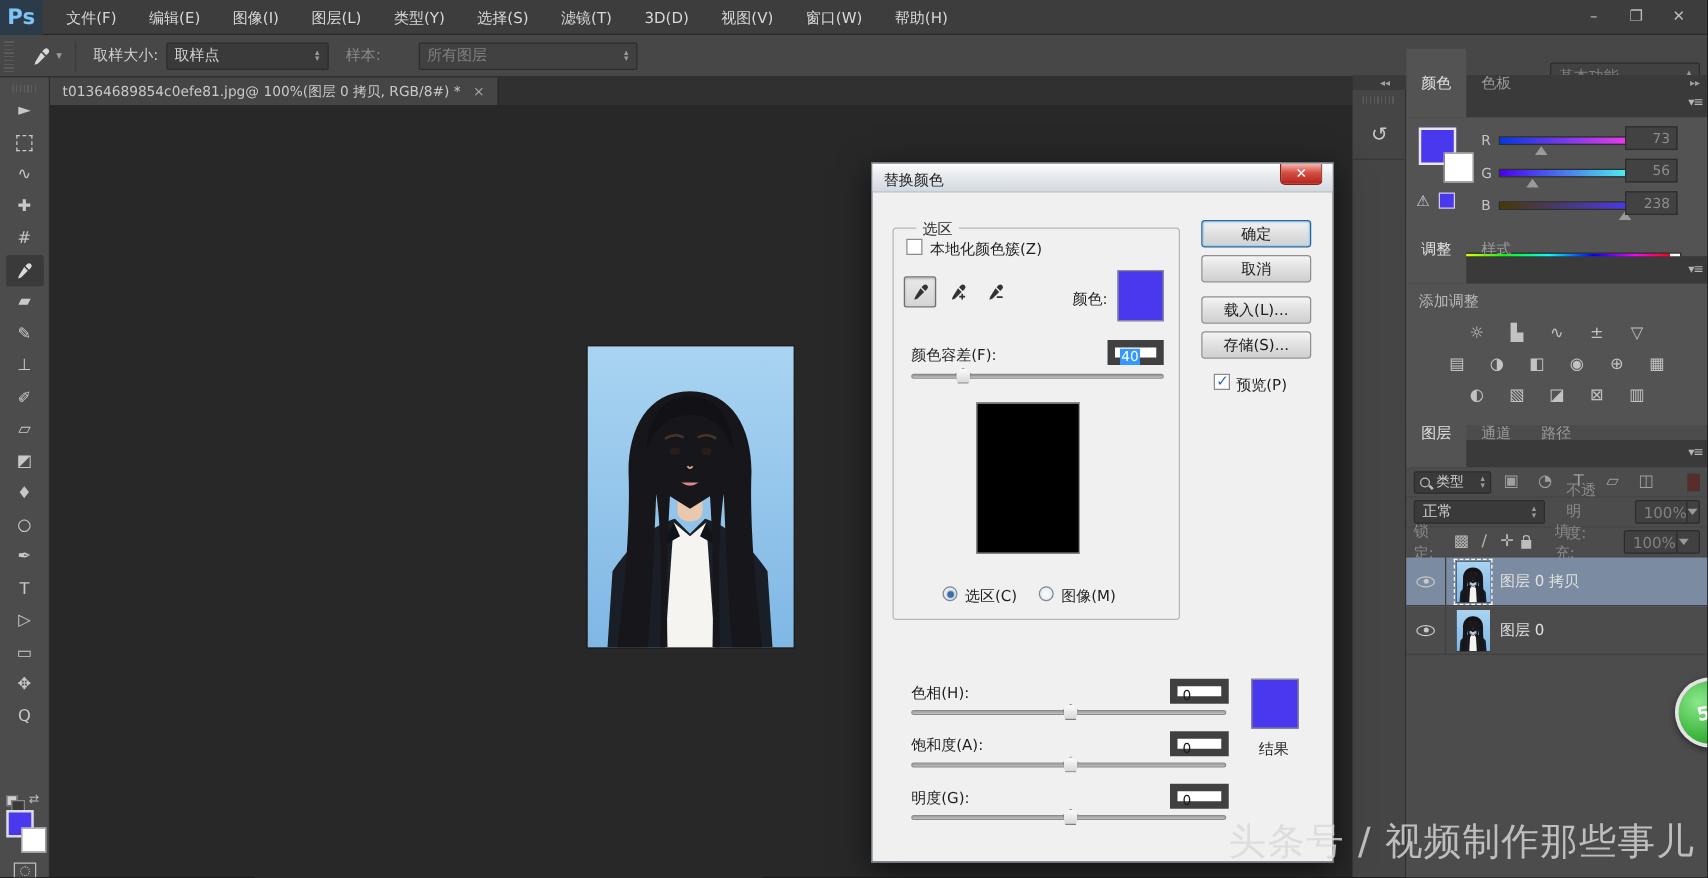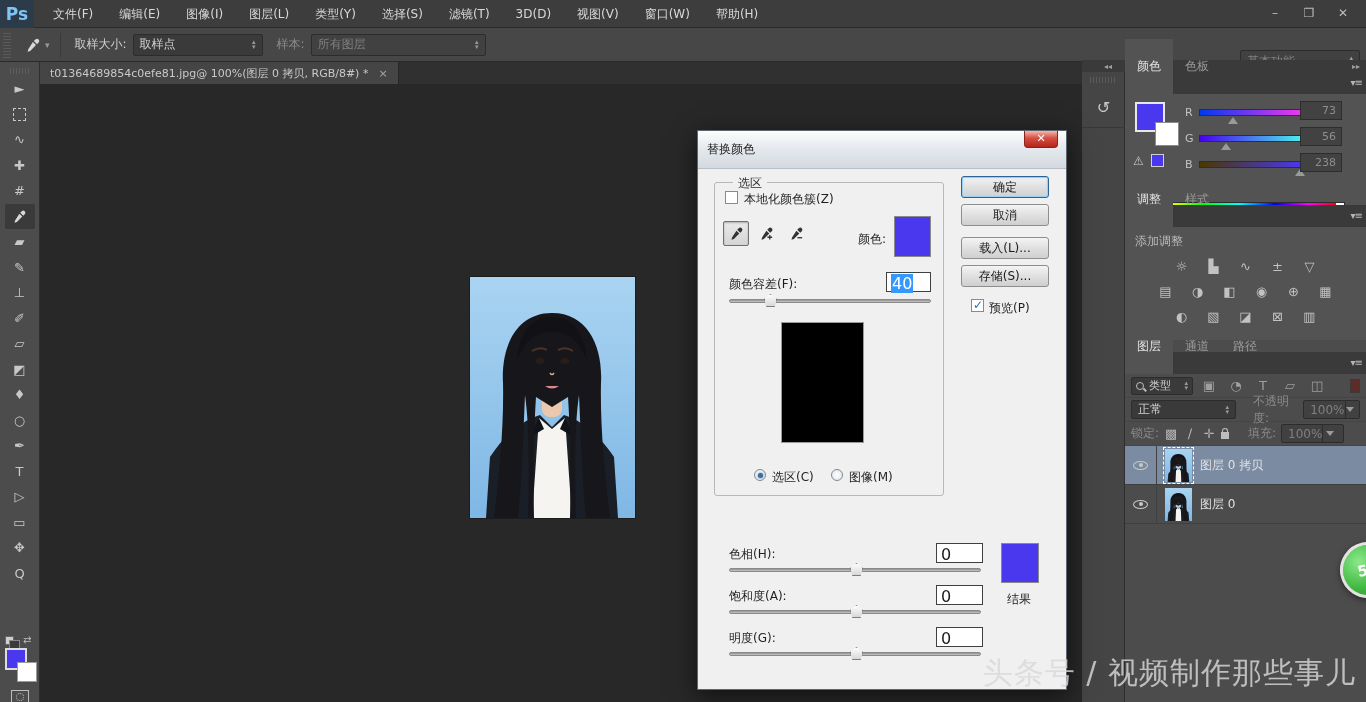--- a/index.html
+++ b/index.html
@@ -14,21 +14,21 @@
   .menu-items span { padding:0 13px; line-height:28px; color:#d8d8d8; cursor:default; }
   .win-controls { position:absolute; right:6px; top:2px; display:flex; }
   .win-controls .wbtn { width:34px; height:22px; text-align:center; line-height:22px; color:#bdbdbd; font-size:12px; }
 
   .optionsbar { position:absolute; left:0; top:28px; width:1366px; height:34px; background:#474747; border-bottom:1px solid #2a2a2a; display:flex; align-items:center; }
   .grip-v { width:8px; height:26px; margin-left:3px; background:repeating-linear-gradient(0deg,#5a5a5a 0 1px,transparent 1px 3px); }
   .tool-preset { display:flex; align-items:center; gap:4px; padding:0 10px 0 14px; border-right:1px solid #3a3a3a; height:24px; }
   .opt-label { color:#cfcfcf; margin:0 6px 0 14px; }
   .opt-label.dim, .dim { color:#8a8a8a; }
   .dropdown { background:#3a3a3a; border:1px solid #2c2c2c; border-radius:2px; height:22px; display:flex; align-items:center; padding:0 6px; min-width:120px; position:relative; color:#d0d0d0; }
-  .dropdown.disabled { color:#808080; background:#414141; }
+  .dropdown.disabled { color:#808080; background:#414141;margin-left:24px; }
   .updown { margin-left:auto; display:flex; flex-direction:column; align-items:center; line-height:5px; font-size:7px; color:#9a9a9a; padding-left:10px; }
   .workspace-btn { position:absolute; right:6px; top:22px; width:120px; }
 
   .tabbar { position:absolute; left:0; top:62px; width:1082px; height:22px; background:#303030; }
   .collapse-arrows { position:absolute; left:4px; top:3px; color:#9f9f9f; font-size:9px; letter-spacing:-2px; }
   .doc-tab { position:absolute; left:40px; top:0; height:22px; background:#454545; border-right:1px solid #262626; display:flex; align-items:center; padding:0 10px; color:#c9c9c9; font-size:11px; }
   .doc-tab .close-x { margin-left:10px; color:#a5a5a5; font-size:11px; }
 
   
   .toolbar { position:absolute; left:0; top:62px; width:40px; height:640px; background:#4c4c4c; border-right:1px solid #2e2e2e; }
@@ -88,26 +88,26 @@
   .layer-name { color:#e0e0e0; font-size:12px; }
   .search-icon { position:relative; width:8px; height:8px; border:1.5px solid #bdbdbd; border-radius:50%; }
   .search-icon::after { content:""; position:absolute; left:6px; top:6px; width:4px; height:1.5px; background:#bdbdbd; transform:rotate(45deg); }
   .mini-lock { position:relative; width:8px; height:7px; background:#bdbdbd; margin-top:4px; }
   .mini-lock::before { content:""; position:absolute; left:1px; top:-4px; width:4px; height:4px; border:1.5px solid #bdbdbd; border-bottom:none; border-radius:3px 3px 0 0; }
   .dd-btn { width:15px; height:100%; margin-left:auto; border-left:1px solid #2c2c2c; display:flex; align-items:center; justify-content:center; }
   .tri-down { width:0; height:0; border-left:4px solid transparent; border-right:4px solid transparent; border-top:5px solid #9a9a9a; }
 
   
   .dialog { position:absolute; left:697px; top:130px; width:370px; height:560px; background:#f0f0f0; border:1px solid #5c6670; box-shadow:0 6px 24px rgba(0,0,0,.6); z-index:10; color:#1a1a1a; }
-  .dlg-title { height:38px; background:linear-gradient(#fdfdfd,#e6eaee 45%,#d3d9e0); border-bottom:1px solid #b8bec6; display:flex; align-items:center; padding:0 9px; font-size:12px; color:#1c1c1c; }
+  .dlg-title { height:23px; background:linear-gradient(#fdfdfd,#e6eaee 45%,#d3d9e0); border-bottom:1px solid #b8bec6; display:flex; align-items:flex-end; padding:0 9px; font-size:12px; color:#1c1c1c; }
   .dlg-close { position:absolute; right:8px; top:0px; width:34px; height:17px; background:linear-gradient(#f3b8b0,#d44f42 45%,#b5241a); border:1px solid #8d2017; border-top:none; border-radius:0 0 4px 4px; color:#fff; text-align:center; line-height:16px; font-size:11px; font-weight:bold; }
   .groupbox { position:absolute; border:1px solid #b8b8b8; border-radius:3px; }
   .group-label { position:absolute; top:-8px; left:18px; background:#f0f0f0; padding:0 5px; font-size:12px; color:#2a2a2a;text-align:center; }
   .dlg-label { position:absolute; font-size:12px; color:#1f1f1f; }
-  .dlg-input { position:absolute; background:#fff; border:1px solid #404040; font-size:16px; padding:1px 4px; }
+  .dlg-input { position:absolute; background:#fff; border:6px solid #404040; font-size:11px; padding:1px 4px; }
   .sel-text { background:#3399ff; color:#fff; padding:0 1px; }
   .hslider { position:absolute; height:4px; background:linear-gradient(#8f8f8f,#c8c8c8); border-radius:2px; border:1px solid #8a8a8a; }
   .hthumb { position:absolute; top:-6px; width:13px; height:13px; background:linear-gradient(#fcfcfc,#d8d8d8); border:1px solid #7d7d7d; clip-path:polygon(50% 0,100% 38%,82% 100%,18% 100%,0 38%); }
   .dlg-btn { position:absolute; width:88px; height:22px; background:linear-gradient(#f4f4f4,#e2e2e2 45%,#cfcfcf); border:1px solid #8e8e8e; border-radius:3px; font-size:12px; text-align:center; line-height:20px; color:#1a1a1a; }
   .dlg-btn.focused { border:1px solid #2a6496; box-shadow:inset 0 0 0 1px #9ecdf0, inset 0 0 4px #bfe0f5; }
   .dropper-btn { position:absolute; width:26px; height:25px; display:flex; align-items:center; justify-content:center; }
   .dropper-btn.pressed { background:linear-gradient(#e9e9e9,#d5d5d5); border:1px solid #707070; border-radius:2px; box-shadow:inset 0 1px 2px rgba(0,0,0,.25); }
   .swatch { position:absolute; border:1px solid #8a8a8a; }
   .checkbox { position:absolute; width:13px; height:13px; background:#fff; border:1px solid #8a8a8a; }
   .checkbox.checked::after { content:"✓"; position:absolute; left:1px; top:-2px; color:#2b66bd; font-size:12px; font-weight:bold; }

